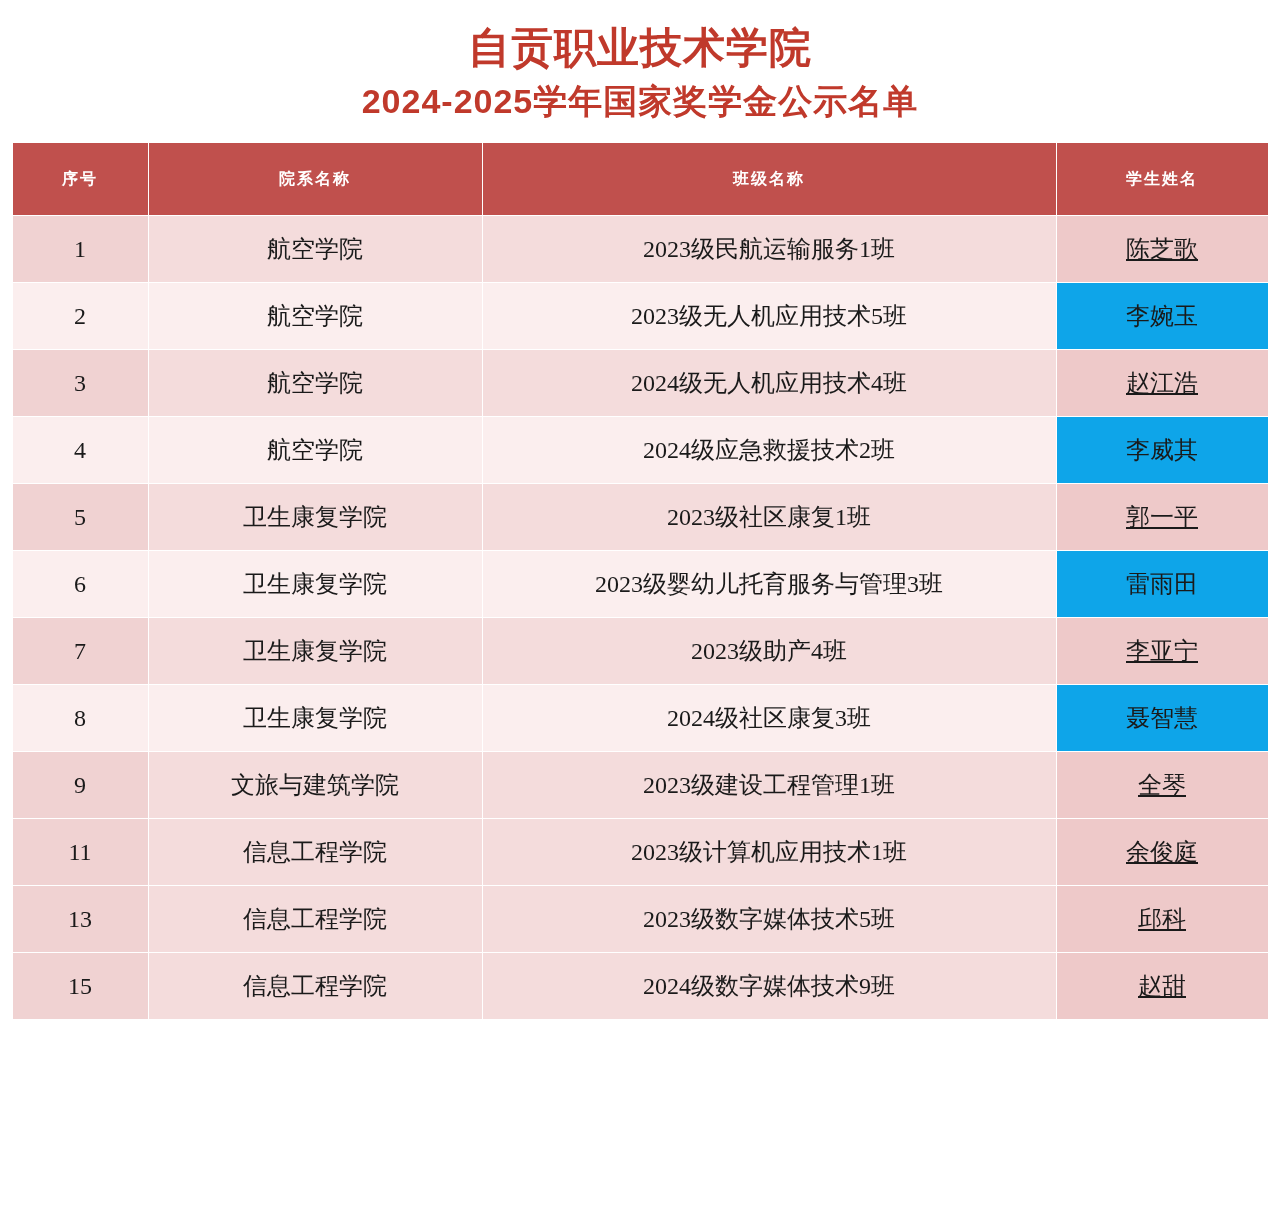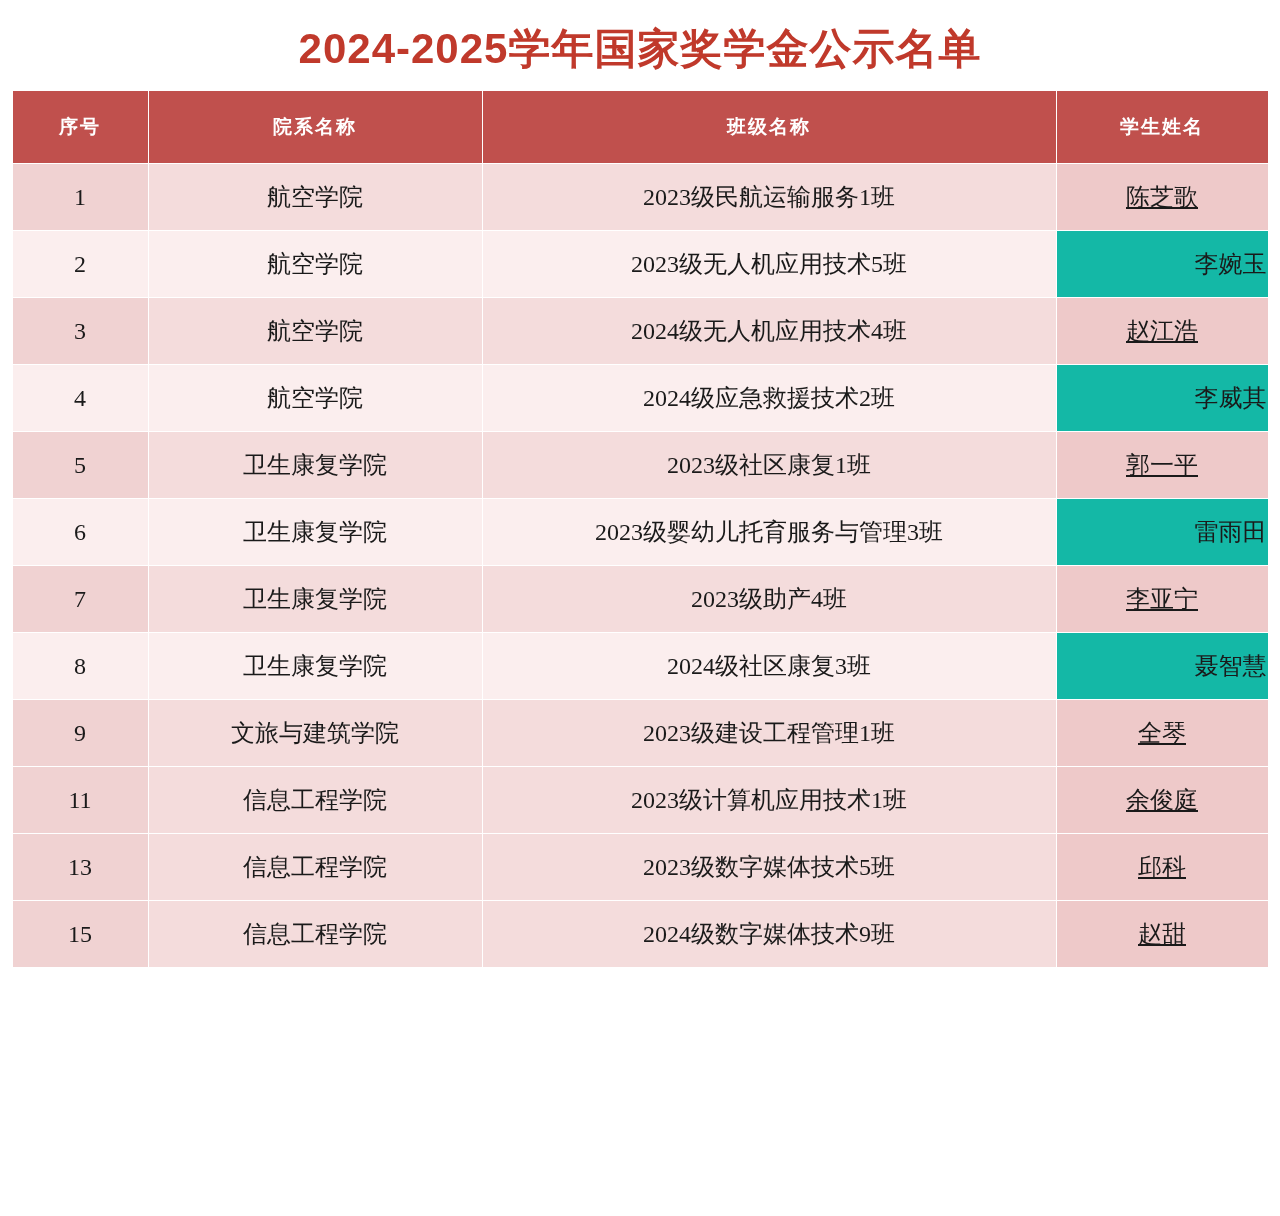--- a/index.html
+++ b/index.html
@@ -27,68 +27,69 @@
   }
   .title-line {
     color: #c0392b;
     font-weight: bold;
     font-size: 42px;
     line-height: 52px;
     letter-spacing: 1px;
     font-family: "Liberation Sans", "DejaVu Sans", sans-serif;
   }
   .title-line.sub {
-    font-size: 42px;
+    font-size: 34px;
     line-height: 54px;
   }
   table.listing {
     border-collapse: collapse;
     width: 1256px;
     margin: 0 auto;
     table-layout: fixed;
   }
   table.listing col.c-index { width: 136px; }
   table.listing col.c-dept  { width: 334px; }
   table.listing col.c-class { width: 574px; }
   table.listing col.c-name  { width: 212px; }
 
   thead th {
     background: #c0504d;
     color: #ffffff;
-    font-size: 19px;
+    font-size: 16px;
     font-weight: bold;
     height: 70px;
     border: 1px solid #ffffff;
     letter-spacing: 2px;
     font-family: "Liberation Serif", "DejaVu Serif", serif;
     text-align: center;
   }
   tbody td {
     height: 64px;
     font-size: 24px;
     color: #1a1a1a;
     text-align: center;
     border: 1px solid #ffffff;
     white-space: nowrap;
     overflow: hidden;
     font-family: "Liberation Serif", "DejaVu Serif", serif;
   }
   tbody tr.odd td  { background: #f4dcdc; }
   tbody tr.even td { background: #fbeeee; }
   tbody tr.odd td.name-col  { background: #eec9c9; text-decoration: underline; }
-  tbody tr.even td.name-col { background: #14b8a6; text-align: right; }
+  tbody tr.even td.name-col { background: #0ea5e9; }
   tbody tr.odd td.idx-col  { background: #f0d2d2; }
   tbody tr.even td.idx-col { background: #fbeeee; }
 </style>
 </head>
 <body>
 
 <div class="page">
 
   <div class="title-block">
+    <div class="title-line">自贡职业技术学院</div>
     <div class="title-line sub">2024-2025学年国家奖学金公示名单</div>
   </div>
 
   <table class="listing">
     <colgroup>
       <col class="c-index">
       <col class="c-dept">
       <col class="c-class">
       <col class="c-name">
     </colgroup>

